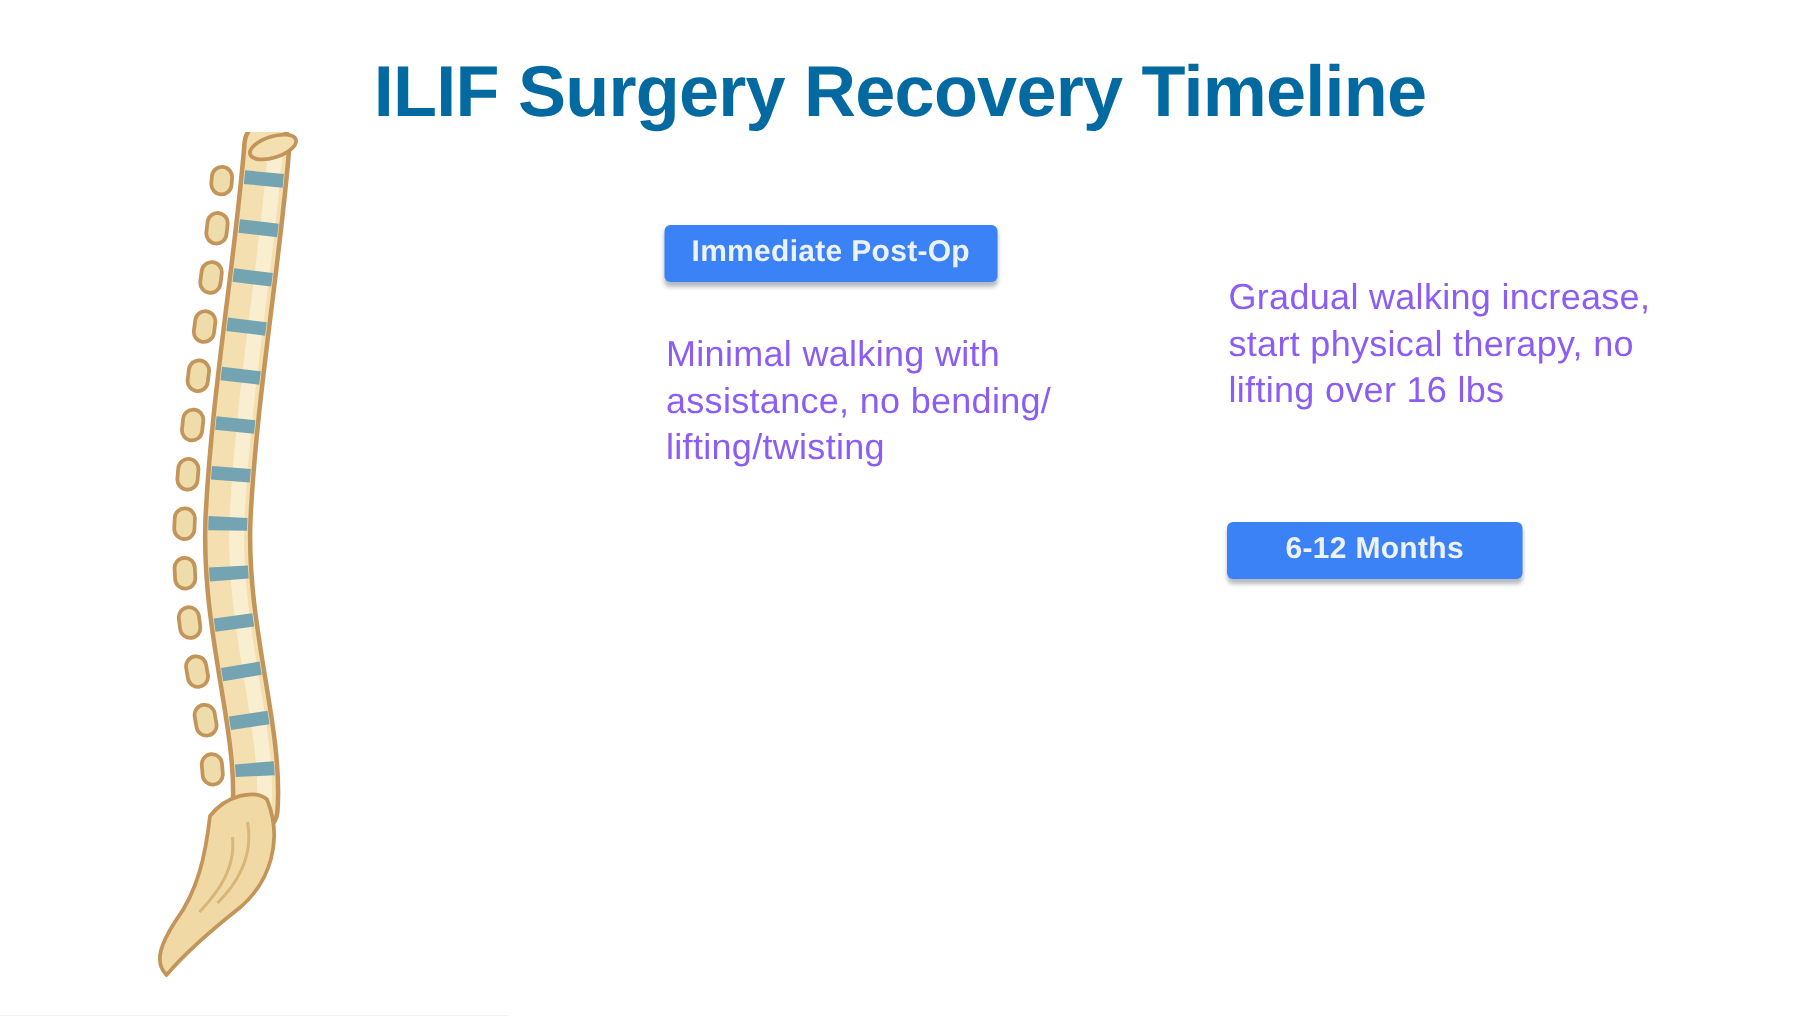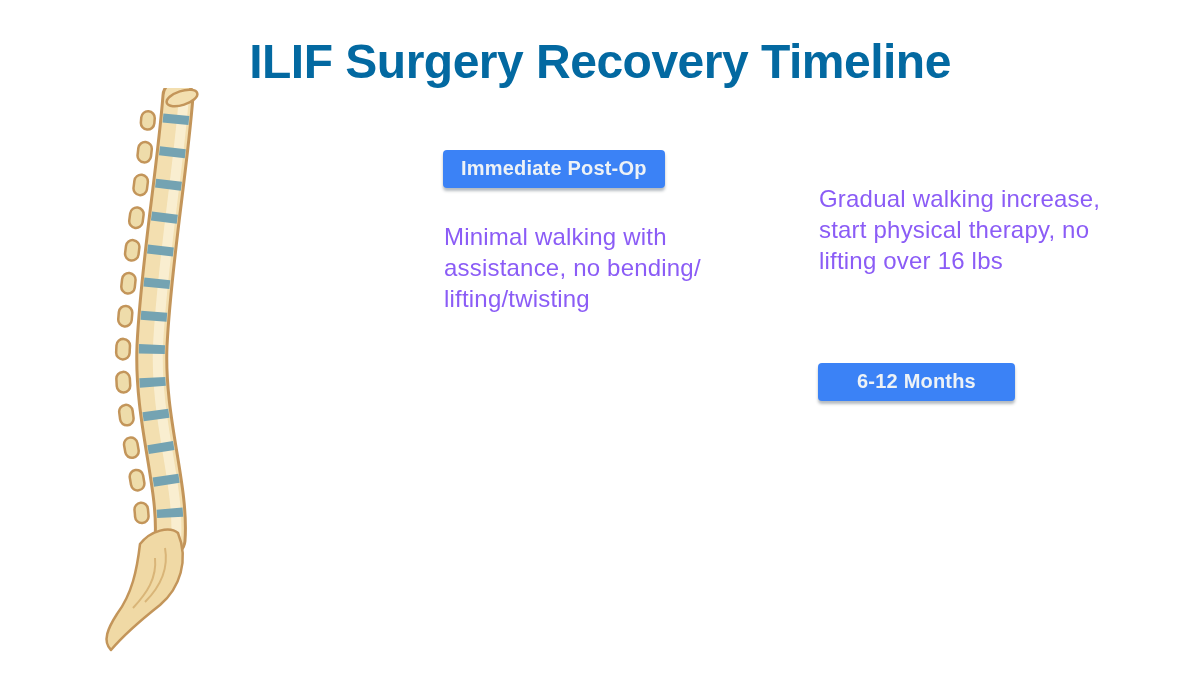--- a/index.html
+++ b/index.html
@@ -27,21 +27,21 @@
     position: absolute;
     left: 85px;
     top: 88px;
     width: 155px;
     height: 565px;
   }
   .phase { position: absolute; }
   .phase-1 { left: 443px; top: 150px; width: 340px; }
   .phase-2 { left: 818px; top: 150px; width: 320px; }
   .phase-3 { left: 443px; top: 363px; width: 340px; }
-  .phase-4 { left: 818px; top: 363px; width: 320px; }
+  .phase-4 { left: 818px; top: 348px; width: 320px; }
   .badge {
     display: inline-block;
     box-sizing: border-box;
     min-width: 197px;
     padding: 7px 18px 8px 18px;
     background: #3b82f6;
     color: #edf2f6;
     font-size: 20px;
     font-weight: 700;
     text-align: center;

